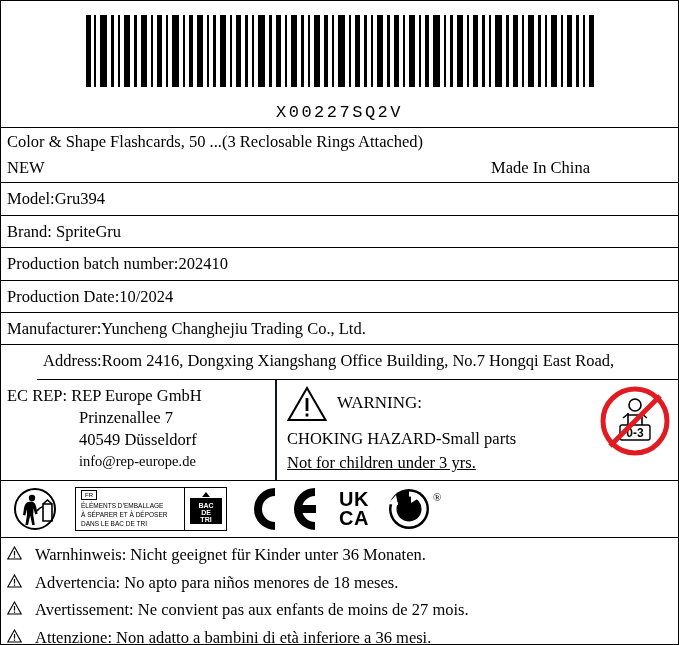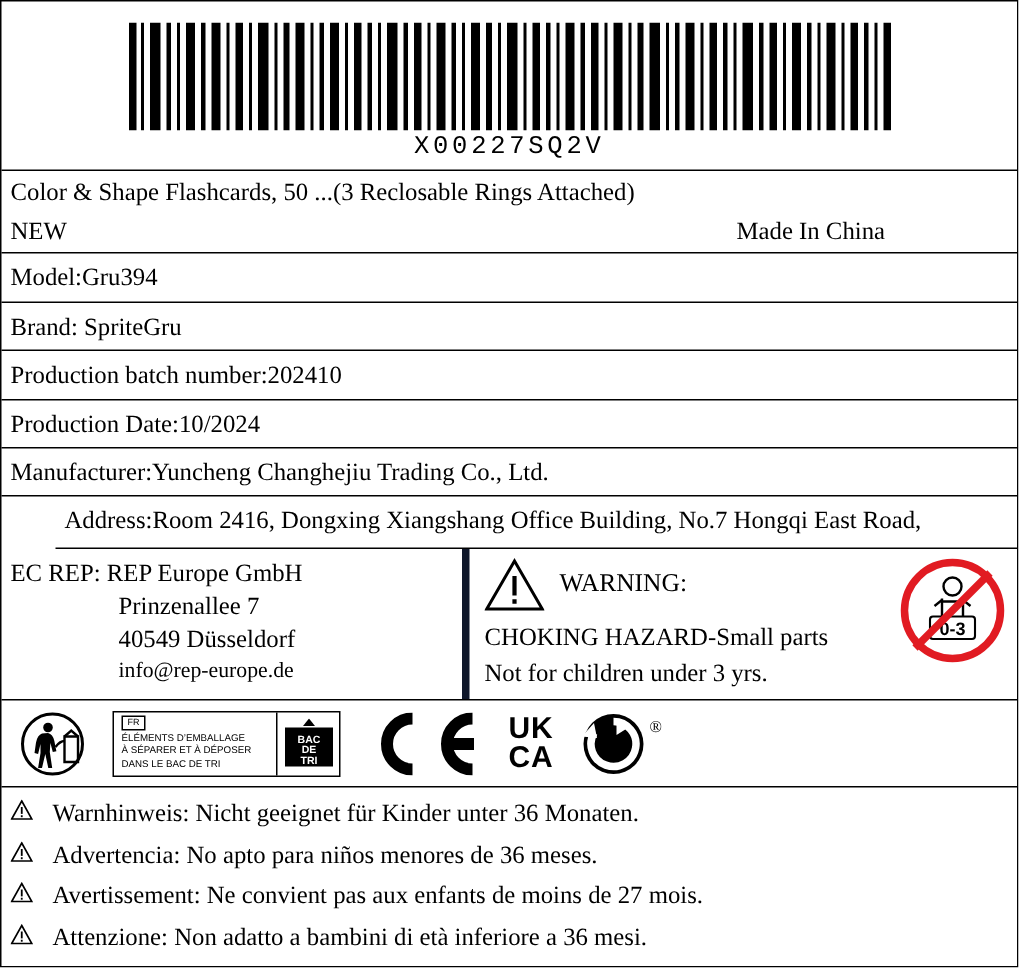--- a/index.html
+++ b/index.html
@@ -34,21 +34,21 @@
   .barcode-bars {
     height: 72px;
     width: 508px;
     margin: 6px auto 0 auto;
     display: block;
   }
   .barcode-text {
     font-family: "Liberation Mono", monospace;
     font-size: 17px;
     letter-spacing: 2.5px;
-    margin-top: 2px;
+    margin-top: 16px;
     margin-bottom: 3px;
   }
   
   .title-row {
     font-size: 16.5px;
     padding: 4px 0 3px 6px;
     line-height: 1.25;
   }
   .status-row {
     font-size: 16.5px;
@@ -70,23 +70,23 @@
     padding: 5px 6px 6px 6px;
     line-height: 1.35;
     margin-left: 36px;
   }
   
   .split-row {
     display: flex;
     border-bottom: 1px solid #000;
   }
   .ecrep {
-    width: 312px;
-    box-sizing: border-box;
-    border-right: 5px solid #0f172a;
+    width: 276px;
+    box-sizing: border-box;
+    border-right: 2px solid #0f172a;
     padding: 5px 6px 6px 6px;
     font-size: 16.5px;
     line-height: 1.35;
   }
   .ecrep-line1 {
     white-space: nowrap;
   }
   .ecrep-indent {
     padding-left: 72px;
   }
@@ -109,21 +109,21 @@
   }
   .warn-tri {
     width: 40px;
     height: 36px;
     flex: none;
   }
   .warn-word {
     font-size: 17px;
   }
   .warn-l2 { margin-top: 6px; }
-  .warn-l3 { margin-top: 2px; }
+  .warn-l3 { margin-top: 2px; text-decoration: underline; }
   .nokids {
     position: absolute;
     right: 6px;
     top: 4px;
     width: 74px;
     height: 74px;
   }
   
   .symbols-row {
     display: flex;
@@ -384,21 +384,21 @@
         <rect x="6.9" y="10.5" width="1.2" height="1.3" fill="#000"></rect>
       </svg>
       <span>Warnhinweis: Nicht geeignet für Kinder unter 36 Monaten.</span>
     </div>
     <div class="warn-item">
       <svg class="mini-tri" viewBox="0 0 15 14">
         <path d="M7.5 1 L14.2 13 L0.8 13 Z" fill="#fff" stroke="#000" stroke-width="1.1"></path>
         <rect x="6.9" y="5" width="1.2" height="4.6" fill="#000"></rect>
         <rect x="6.9" y="10.5" width="1.2" height="1.3" fill="#000"></rect>
       </svg>
-      <span>Advertencia: No apto para niños  menores de 36 meses.</span>
+      <span>Advertencia: No apto para niños  menores de 18 meses.</span>
     </div>
     <div class="warn-item">
       <svg class="mini-tri" viewBox="0 0 15 14">
         <path d="M7.5 1 L14.2 13 L0.8 13 Z" fill="#fff" stroke="#000" stroke-width="1.1"></path>
         <rect x="6.9" y="5" width="1.2" height="4.6" fill="#000"></rect>
         <rect x="6.9" y="10.5" width="1.2" height="1.3" fill="#000"></rect>
       </svg>
       <span>Avertissement: Ne convient pas aux enfants de moins de 27 mois.</span>
     </div>
     <div class="warn-item">

